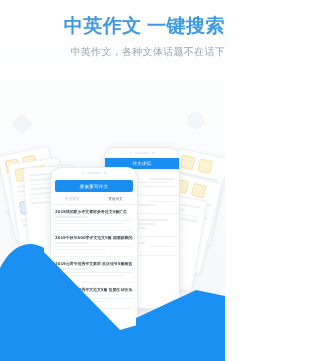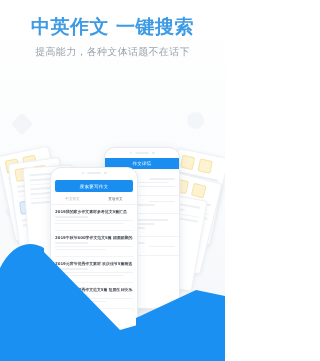--- a/index.html
+++ b/index.html
@@ -46,22 +46,23 @@
     height: 361px;
     pointer-events: none;
   }
 
   
   .header {
     position: absolute;
     left: 0;
     top: 0;
     width: 225px;
-    text-align: center;
+    text-align: right;
     z-index: 6;
+    font-family: Liberation Serif, serif;
   }
   .title {
     margin: 0;
     padding-top: 14px;
     font-size: 19px;
     line-height: 24px;
     font-weight: 700;
     color: #3d9ae4;
     letter-spacing: 0.5px;
     white-space: nowrap;
@@ -248,21 +249,21 @@
 
   <div class="bg-base"></div>
 
   <div class="sparkle d" style="left:14px;top:116px;width:16px;height:16px;"></div>
   <div class="sparkle c" style="left:187px;top:112px;width:17px;height:17px;"></div>
   <div class="sparkle d" style="left:6px;top:206px;width:11px;height:11px;"></div>
   <div class="sparkle c" style="left:206px;top:196px;width:10px;height:10px;"></div>
 
   <div class="header">
     <div class="title">中英作文 一键搜索</div>
-    <div class="subtitle">提高能力，各种文体话题不在话下</div>
+    <div class="subtitle">中英作文，各种文体话题不在话下</div>
   </div>
 
   <div class="side-card" style="left:6px;top:150px;width:50px;height:86px;transform:rotate(-12deg);">
     <div class="badge-row">
       <div class="badge"></div>
       <div class="badge"></div>
     </div>
     <div class="card-lines">
       <div class="card-line"></div>
       <div class="card-line sh"></div>

